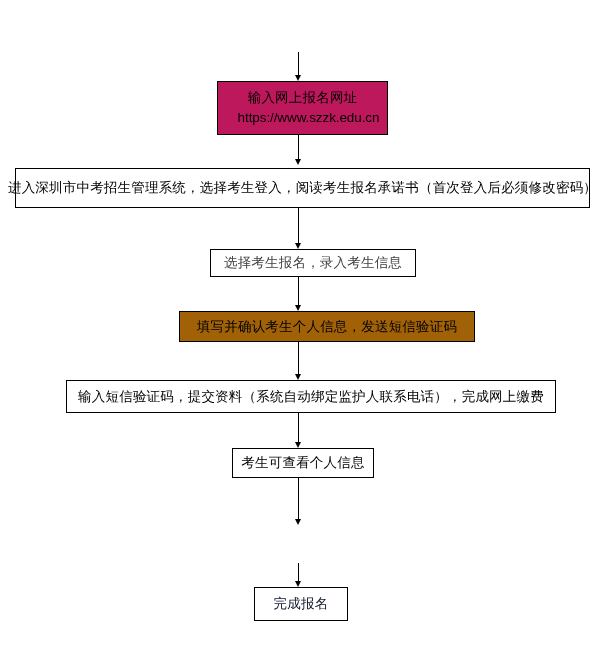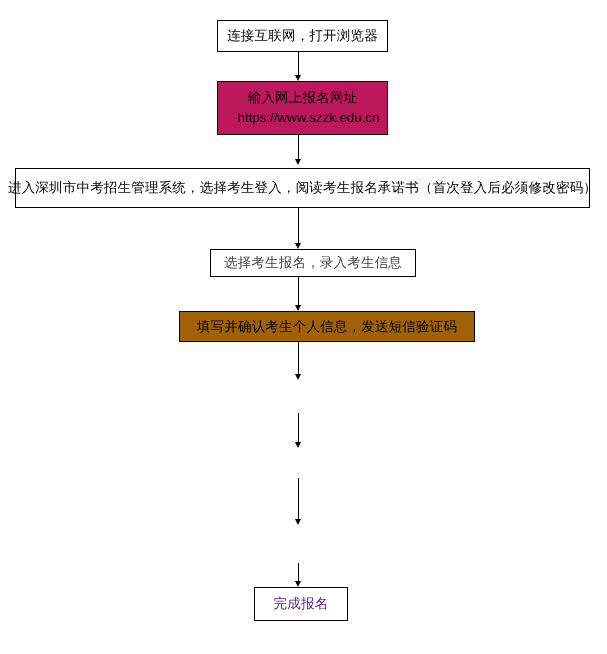--- a/index.html
+++ b/index.html
@@ -100,32 +100,35 @@
       <div class="head"></div>
     </div>
     <div class="connector" style="left: 294px; top: 478px; height: 47px;">
       <div class="stem" style="height: 42px;"></div>
       <div class="head"></div>
     </div>
     <div class="connector" style="left: 294px; top: 563px; height: 24px;">
       <div class="stem" style="height: 19px;"></div>
       <div class="head"></div>
     </div>
-    <div class="node" style="left: 217px; top: 20px; width: 171px; height: 32px; border-color: rgb(0, 0, 0); color: rgb(0, 0, 0); background: rgb(255, 255, 255);">
-      <div>连接互联网，打开浏览器</div>
-    </div>
     <div class="node" style="left: 217px; top: 81px; width: 171px; height: 54px; border-color: rgb(0, 0, 0); color: rgb(0, 0, 0); background: #be185d;">
       <div>输入网上报名网址</div>
       <div class="line2">https://www.szzk.edu.cn</div>
     </div>
     <div class="node" style="left: 15px; top: 168px; width: 575px; height: 40px; border-color: rgb(0, 0, 0); color: rgb(0, 0, 0); background: rgb(255, 255, 255);">
       <div>进入深圳市中考招生管理系统，选择考生登入，阅读考生报名承诺书（首次登入后必须修改密码）</div>
     </div>
     <div class="node" style="left: 210px; top: 249px; width: 206px; height: 28px; border-color: rgb(0, 0, 0); color: #404040; background: rgb(255, 255, 255);">
       <div>选择考生报名，录入考生信息</div>
     </div>
     <div class="node" style="left: 179px; top: 311px; width: 296px; height: 31px; border-color: rgb(0, 0, 0); color: rgb(0, 0, 0); background: #a16207;">
       <div>填写并确认考生个人信息，发送短信验证码</div>
     </div>
-    <div class="node" style="left: 254px; top: 587px; width: 94px; height: 34px; border-color: rgb(0, 0, 0); color: #4c1d95; background: rgb(255, 255, 255);">
+    <div class="node" style="left: 66px; top: 380px; width: 490px; height: 33px; border-color: rgb(0, 0, 0); color: rgb(0, 0, 0); background: rgb(255, 255, 255);">
+      <div>输入短信验证码，提交资料（系统自动绑定监护人联系电话），完成网上缴费</div>
+    </div>
+    <div class="node" style="left: 232px; top: 448px; width: 142px; height: 30px; border-color: rgb(0, 0, 0); color: rgb(0, 0, 0); background: rgb(255, 255, 255);">
+      <div>考生可查看个人信息</div>
+    </div>
+    <div class="node" style="left: 254px; top: 587px; width: 94px; height: 34px; border-color: rgb(0, 0, 0); color: #0f172a; background: rgb(255, 255, 255);">
       <div>完成报名</div>
     </div>
   </div>
 
 </body></html>

